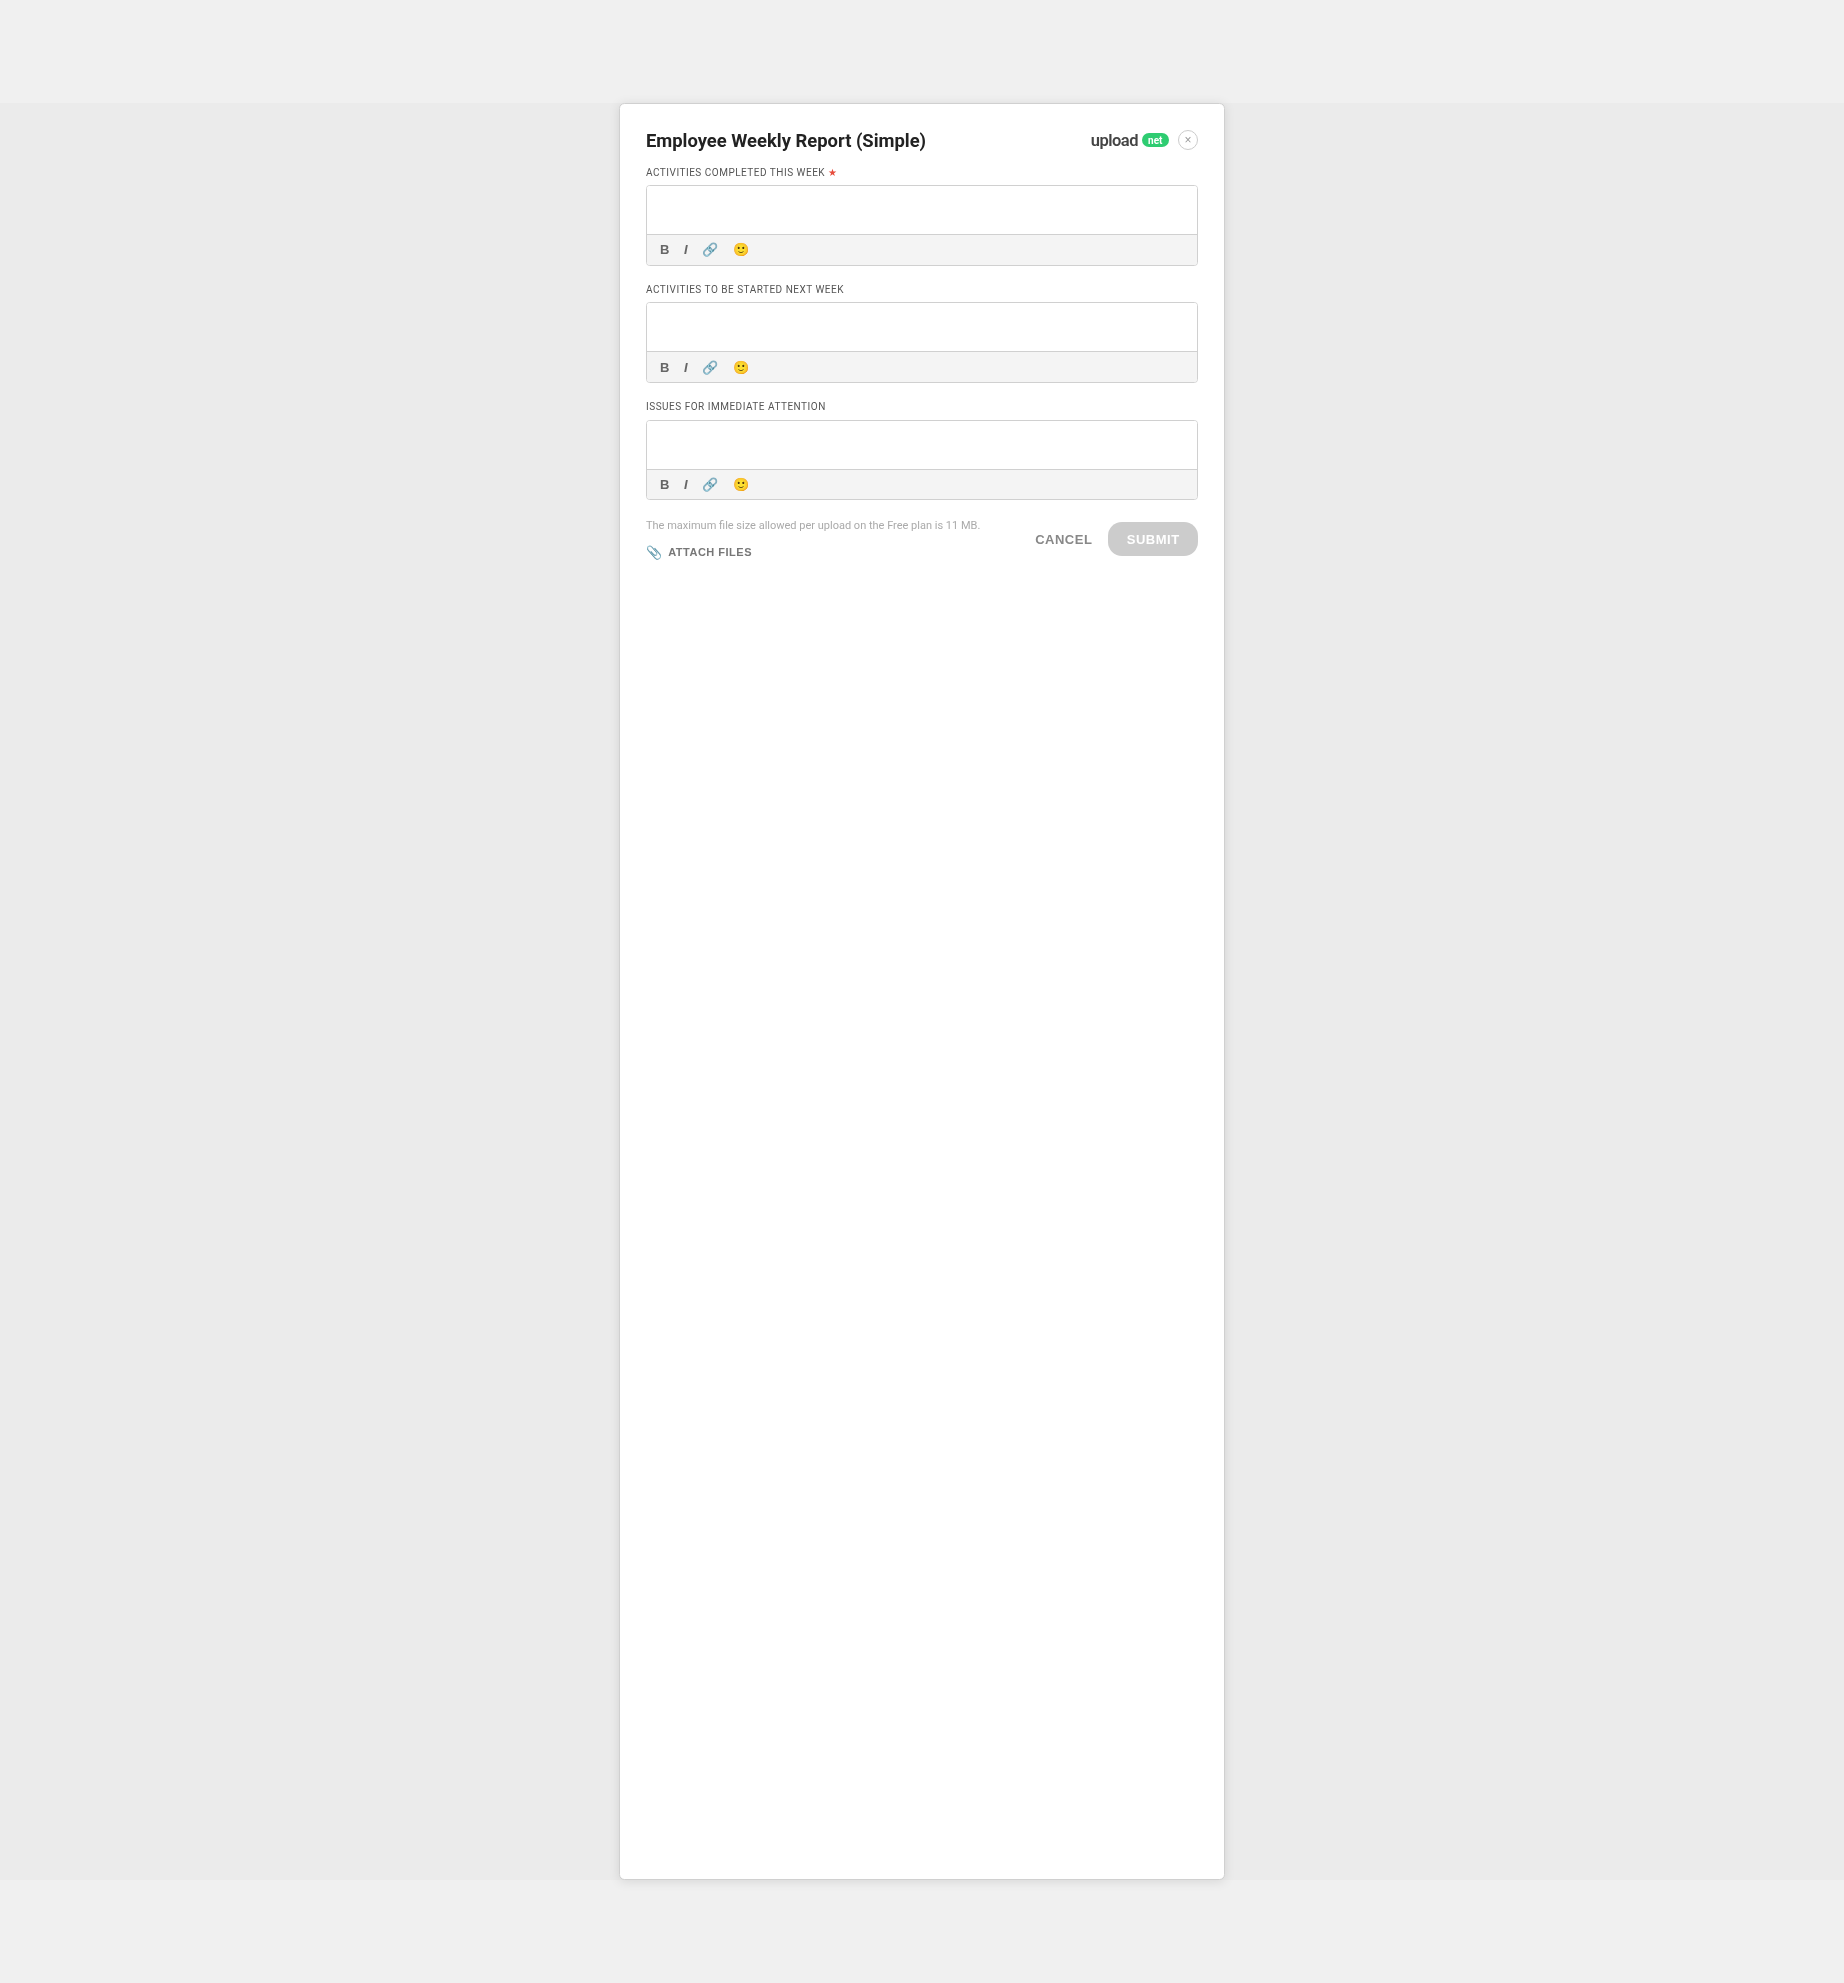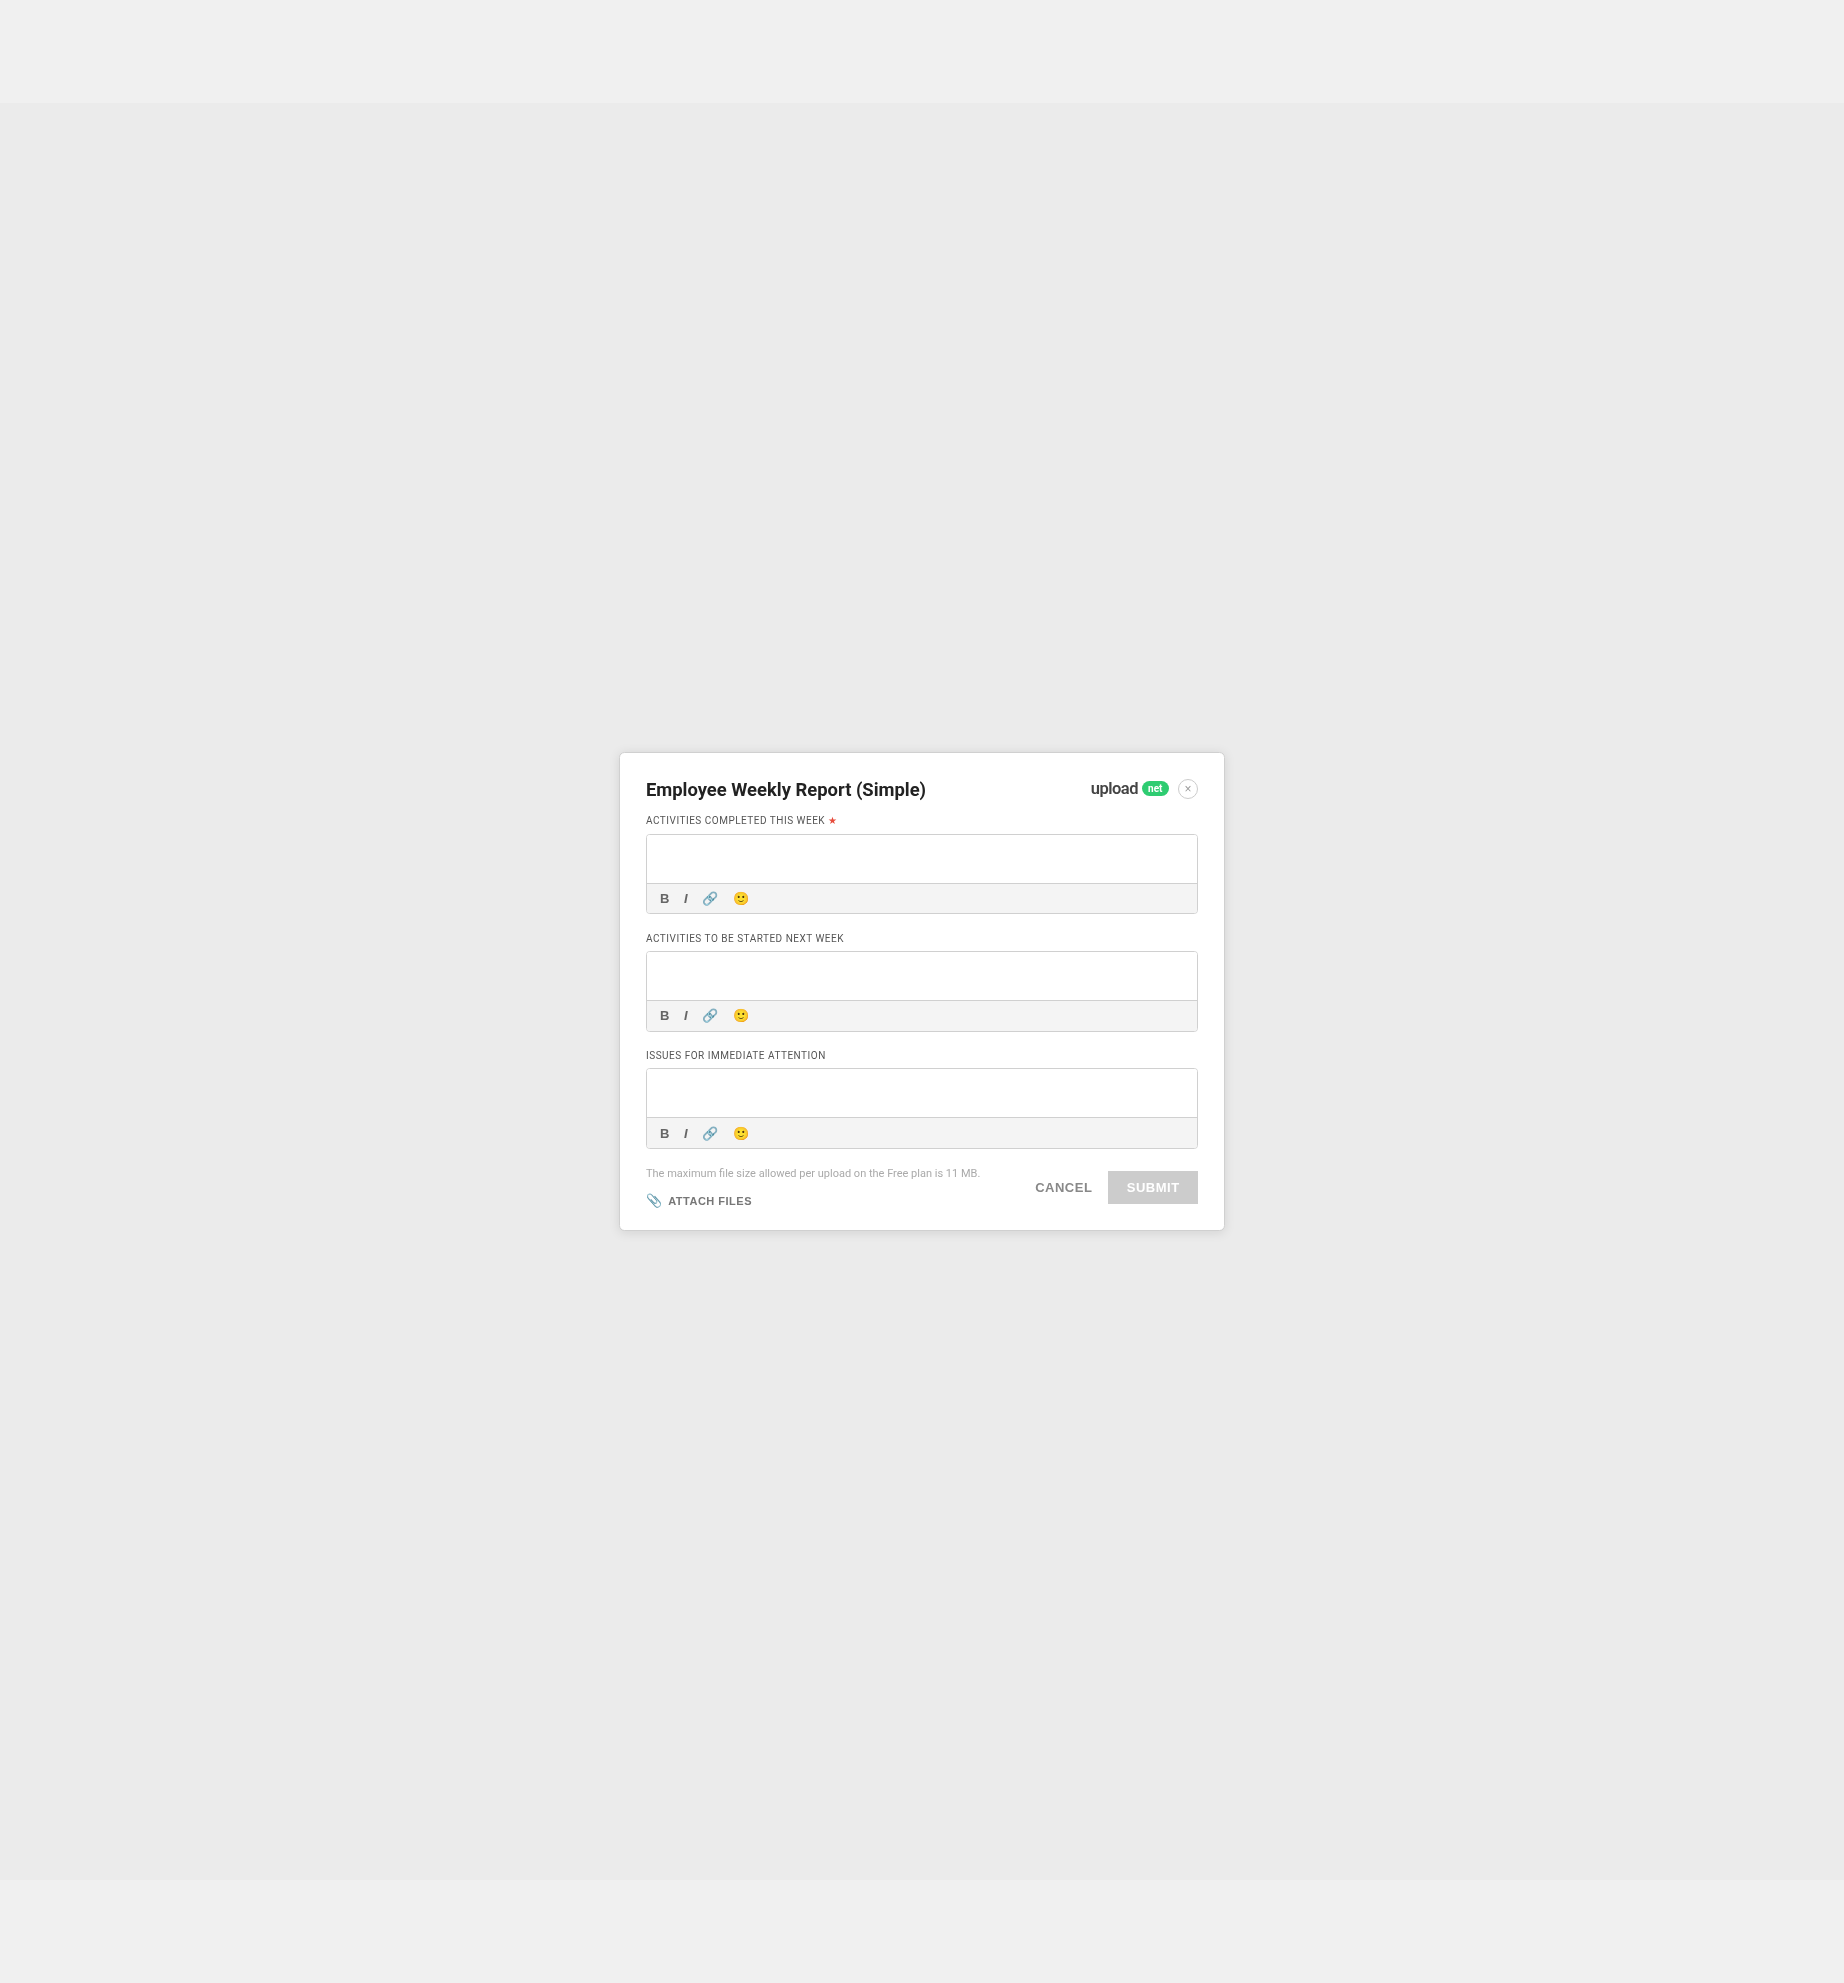--- a/index.html
+++ b/index.html
@@ -16,21 +16,20 @@
       min-height: 100vh;
       font-family: -apple-system, BlinkMacSystemFont, 'Segoe UI', Roboto, sans-serif;
     }
 
     .page-wrapper {
       width: 1845px;
       height: 1777px;
       background-color: #ebebeb;
       display: flex;
       justify-content: center;
-      align-items: center;
     }
 
     .modal-container {
       background: #ffffff;
       border: 0.9px solid #d0d0d0;
       border-radius: 5.5px;
       width: 606px;
       padding: 26px 26px 22px 26px;
       position: relative;
       box-shadow: 0 1.8px 11px rgba(0,0,0,0.1);
@@ -272,21 +271,21 @@
     .submit-btn {
       background: #cccccc;
       border: none;
       cursor: pointer;
       font-size: 13px;
       font-weight: 700;
       color: #ffffff;
       letter-spacing: 0.5px;
       text-transform: uppercase;
       padding: 9.2px 18.4px;
-      border-radius: 0;
+      border-radius: 14px;
     }
 
     .paperclip-icon {
       font-size: 13px;
     }
 
     
     input[type="range"] {
       -webkit-appearance: none;
       appearance: none;

